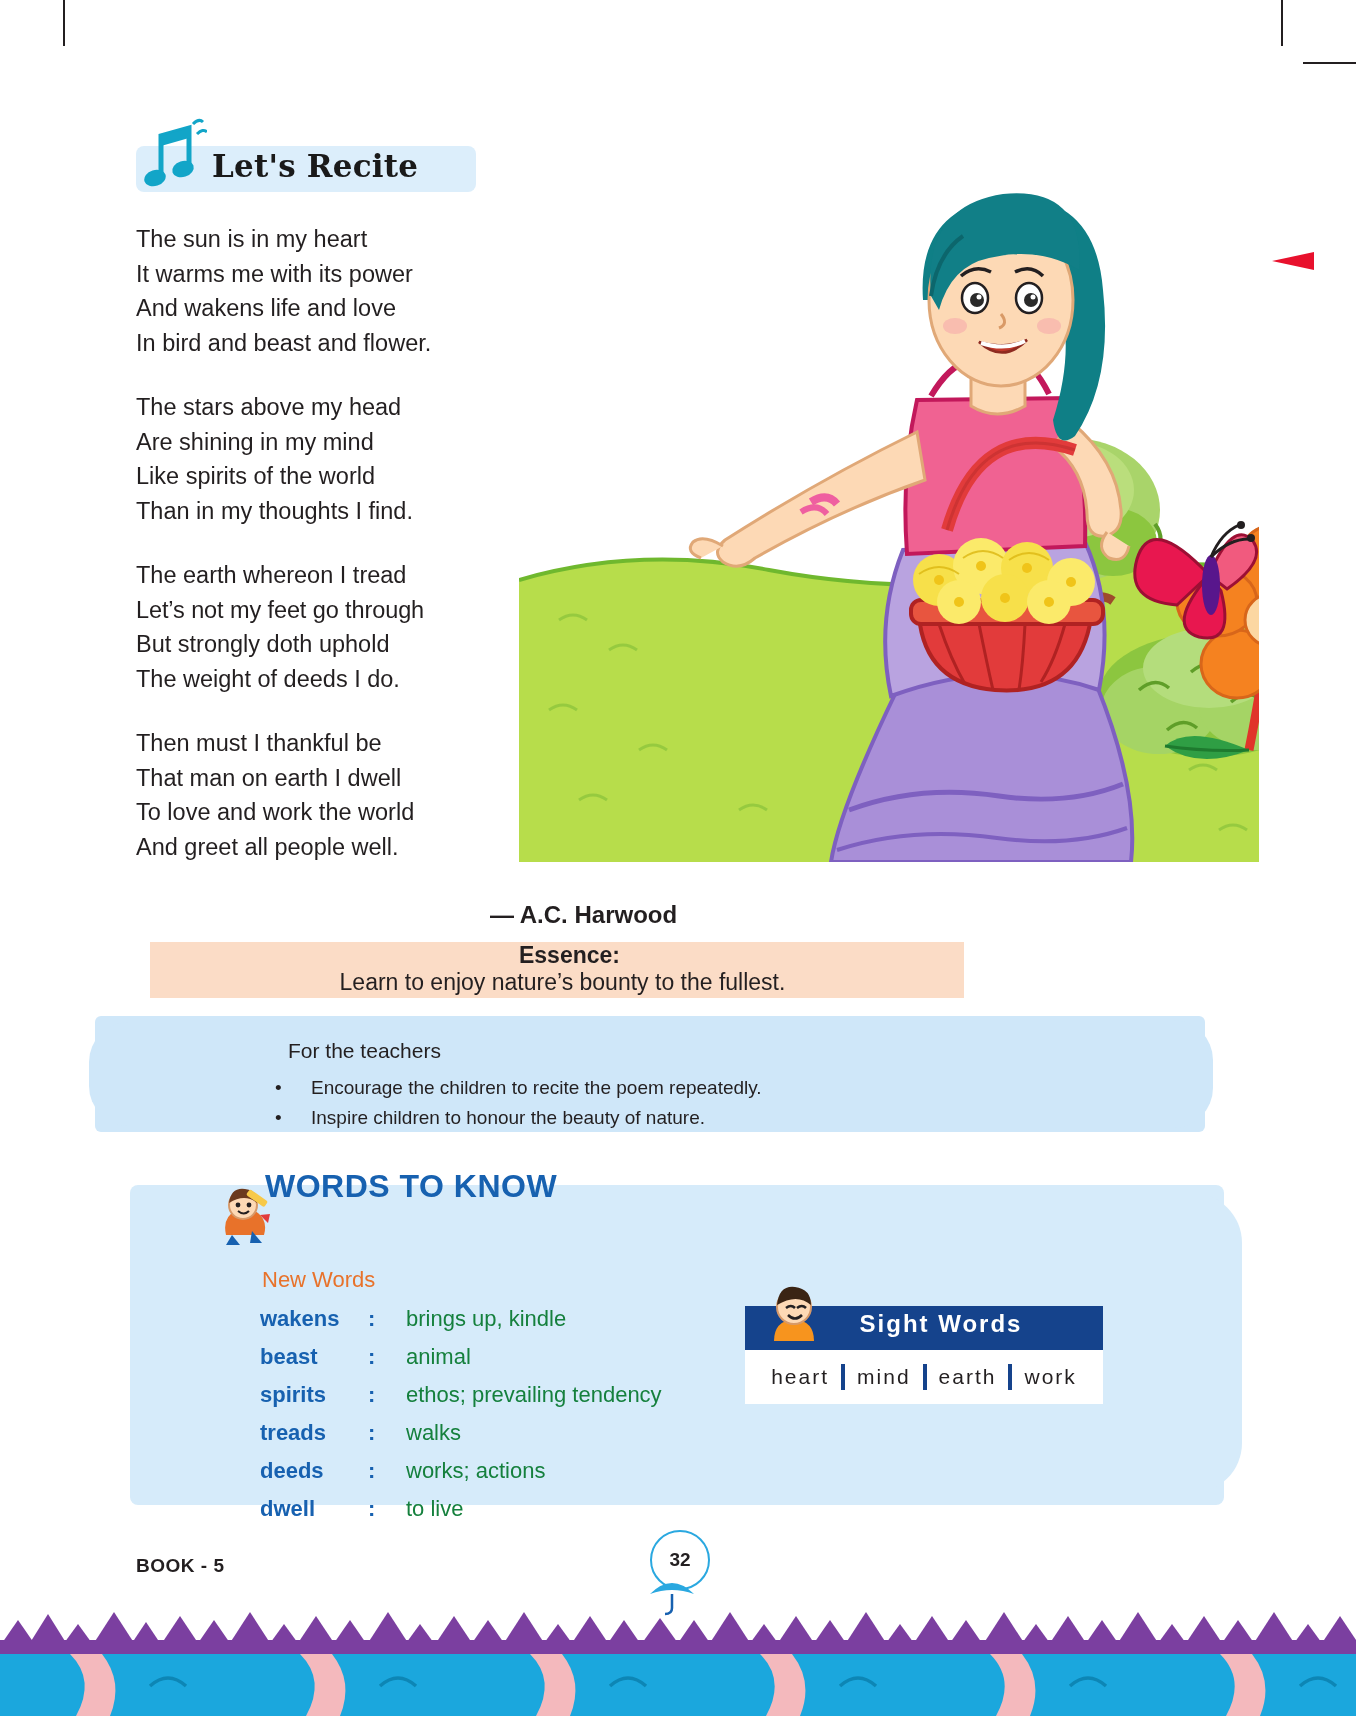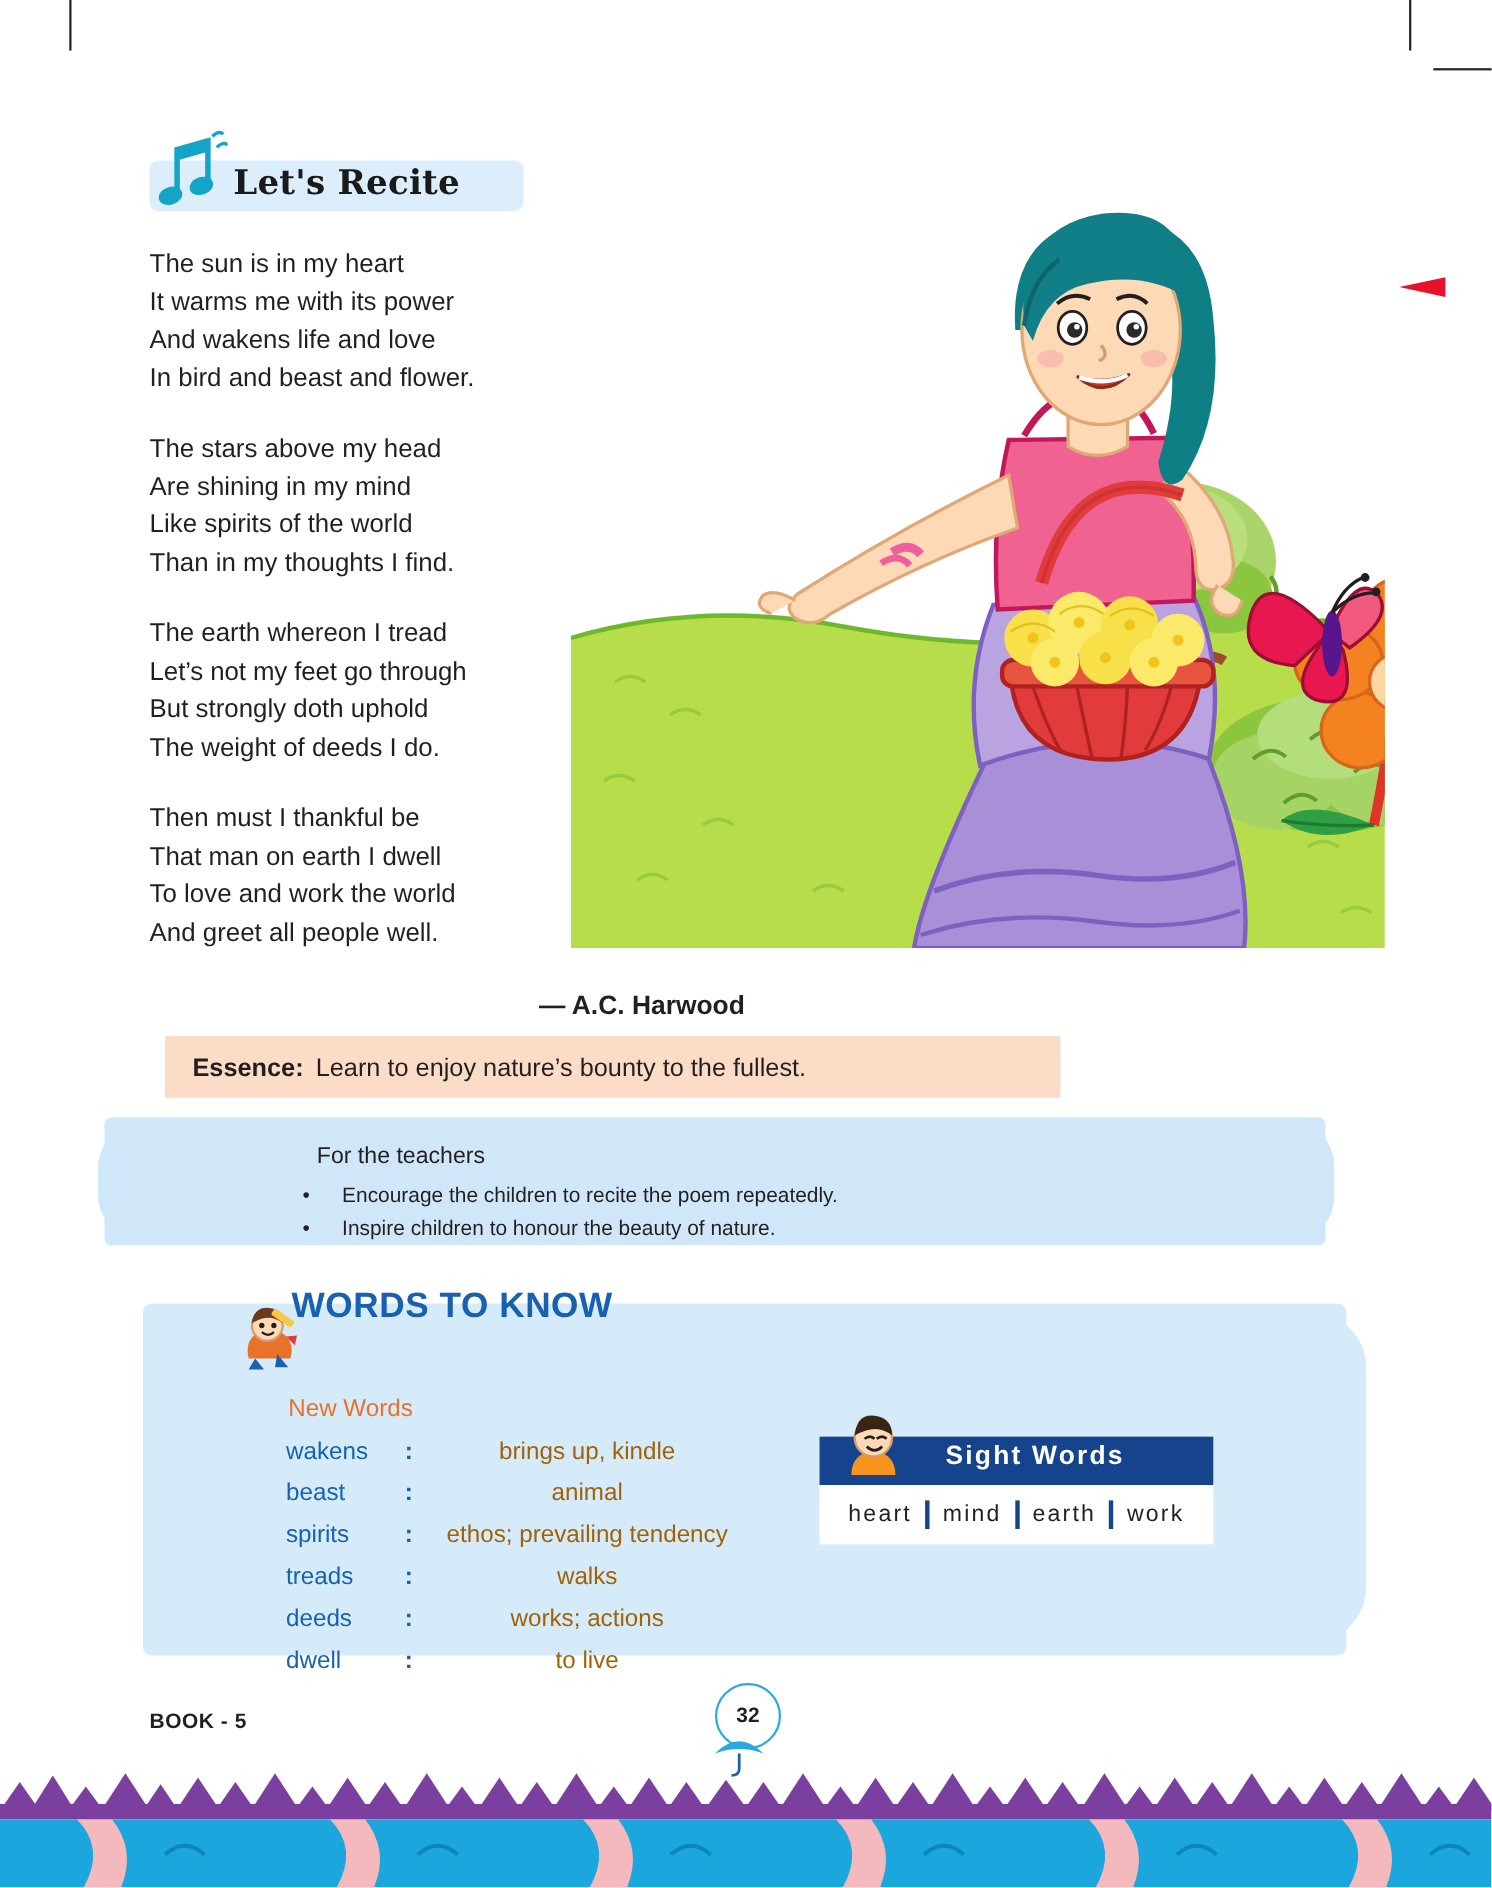--- a/index.html
+++ b/index.html
@@ -100,20 +100,21 @@
   
   .essence-bar {
     position: absolute;
     left: 150px;
     top: 942px;
     width: 814px;
     height: 56px;
     background: #fbdcc6;
     display: flex;
     align-items: center;
+    flex-direction: column;
   }
   .essence-label {
     font-weight: bold;
     font-size: 23px;
     color: #231f20;
     margin-left: 25px;
   }
   .essence-text {
     font-size: 23px;
     color: #231f20;
@@ -220,35 +221,34 @@
     top: 1300px;
     font-size: 22px;
     border-collapse: collapse;
   }
   .words-table td {
     padding: 4px 0;
     vertical-align: top;
     line-height: 30px;
   }
   .words-table .w-term {
-    font-weight: normal;
+    font-weight: bold;
     color: #1761b0;
     width: 108px;
     white-space: nowrap;
   }
   .words-table .w-colon {
     font-weight: bold;
     color: #1761b0;
     width: 38px;
     text-align: left;
   }
   .words-table .w-def {
-    color: #a16207;
+    color: #15803d;
     white-space: nowrap;
-    text-align: center;
   }
 
   
   .sight-box {
     position: absolute;
     left: 745px;
     top: 1306px;
     width: 358px;
     height: 98px;
     background: #ffffff;

